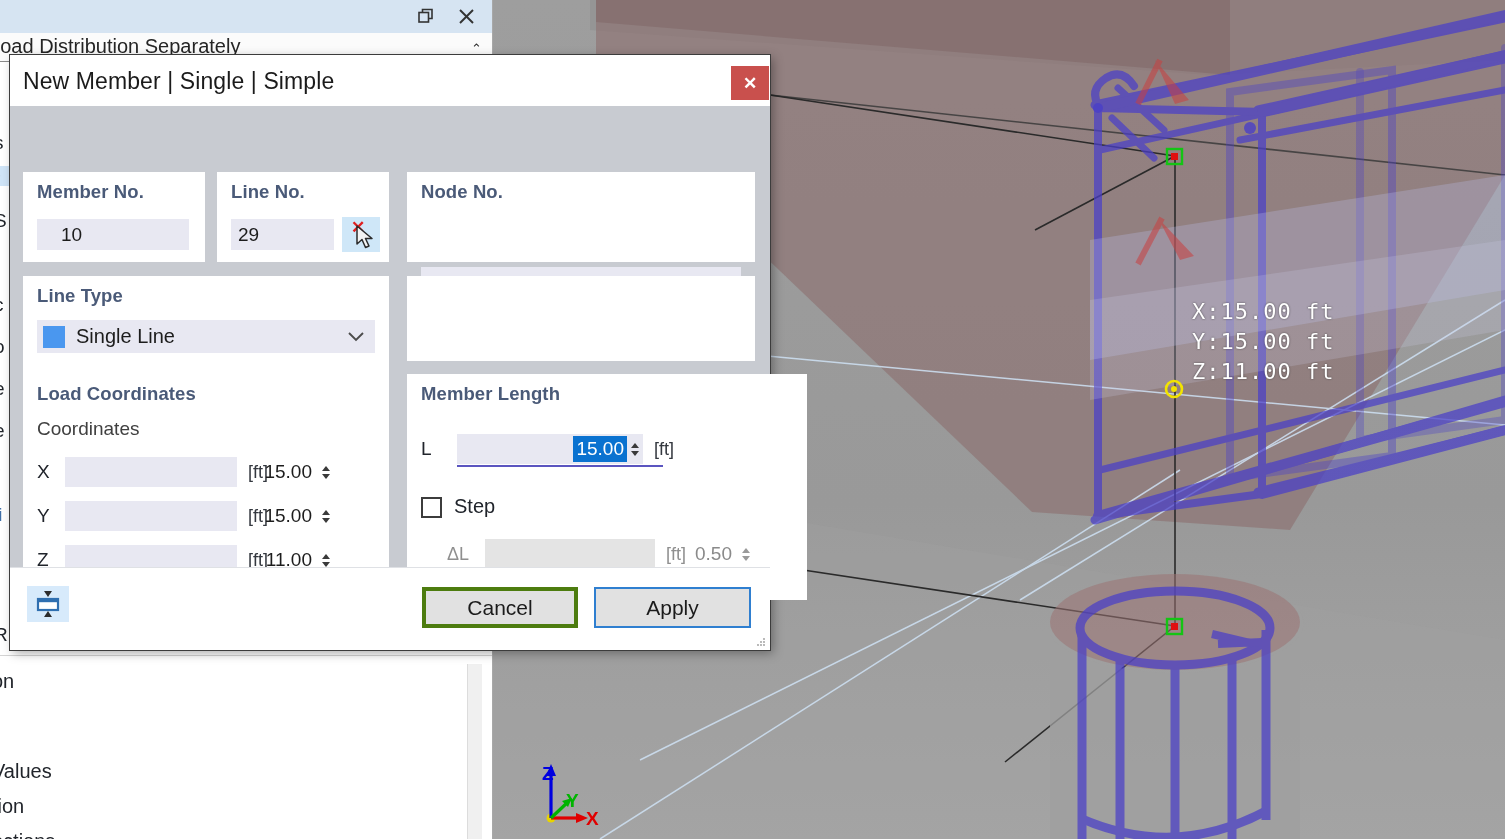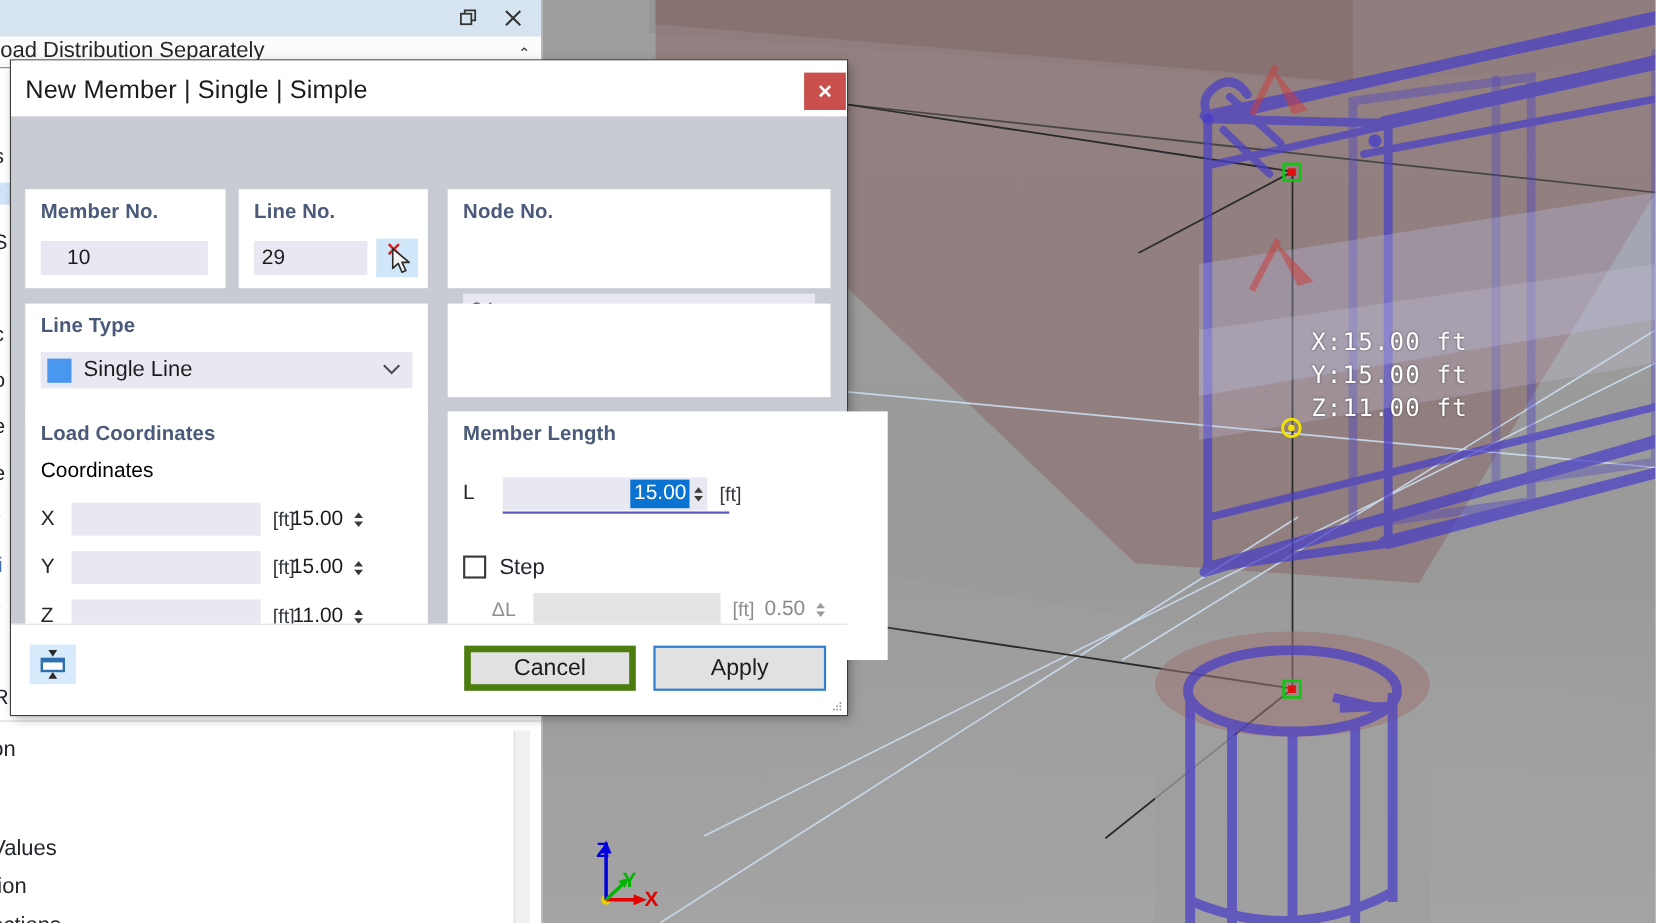--- a/index.html
+++ b/index.html
@@ -196,21 +196,21 @@
     width:22px; height:22px; background:#4a97ef; margin-left:6px; flex:0 0 auto;
   }
   #combo-label {
     margin-left:11px; font-size:20px; color:#1c1c1c; flex:1 1 auto;
   }
   #combo-caret { margin-right:11px; font-size:15px; color:#4c4c4c; }
 
   
   #coords-sub {
     position:absolute; left:14px; top:44px;
-    font-size:19px; color:#000000;
+    font-size:19px; color:#404040;
   }
   .coord-row {
     position:absolute; left:14px; height:30px;
     display:flex; align-items:center;
   }
   .coord-lbl { width:28px; font-size:19px; color:#20242b; }
   .num-wrap {
     position:relative; display:flex; align-items:center;
     background:#e8e8f2; height:30px; box-sizing:border-box;
   }
@@ -245,22 +245,22 @@
   }
   #len-val-wrap {
     display:flex; align-items:center; justify-content:flex-end;
     background:#e8e8f2; width:170px; height:30px; box-sizing:border-box;
   }
   #len-val-sel {
     background:#0a72d0; color:#ffffff; font-size:19px;
     padding:1px 3px; line-height:1.3;
   }
   #step-row {
-    position:absolute; left:14px; top:131px;
-    display:flex; align-items:flex-start;
+    position:absolute; left:14px; top:121px;
+    display:flex; align-items:flex-end;
   }
   #step-check {
     width:21px; height:21px; border:2px solid #3c3c3c; background:#ffffff;
     box-sizing:border-box; cursor:pointer;
   }
   #step-lbl { margin-left:12px; font-size:20px; color:#20242b; }
   #dl-row { position:absolute; left:40px; top:165px; display:flex; align-items:center; }
   #dl-lbl { width:38px; font-size:18px; color:#8f8f8f; }
 
   
@@ -272,21 +272,21 @@
   #btn-collapse {
     position:absolute; left:17px; top:18px;
     width:42px; height:36px;
     background:#d7eafb; border:none; cursor:pointer; padding:0;
     display:flex; align-items:center; justify-content:center;
   }
   .dlgbtn {
     position:absolute; top:19px;
     height:41px;
     background:#e1e1e1;
-    border:6px solid #4d7c0f;
+    border:4px solid #4d7c0f;
     font-family:"Liberation Sans", sans-serif;
     font-size:21px; color:#1b1b1b;
     cursor:pointer;
   }
   #btn-cancel { left:412px; width:156px; }
   #btn-apply  { left:584px; width:157px; border:2px solid #2f7fd0; }
   #resize-grip {
     position:absolute; right:4px; bottom:3px;
     width:10px; height:10px;
   }

